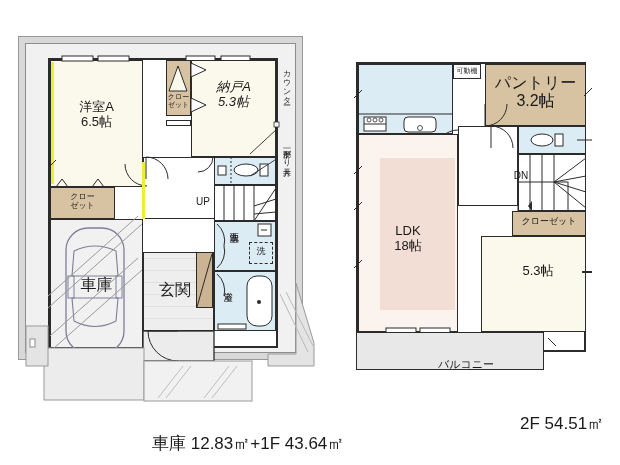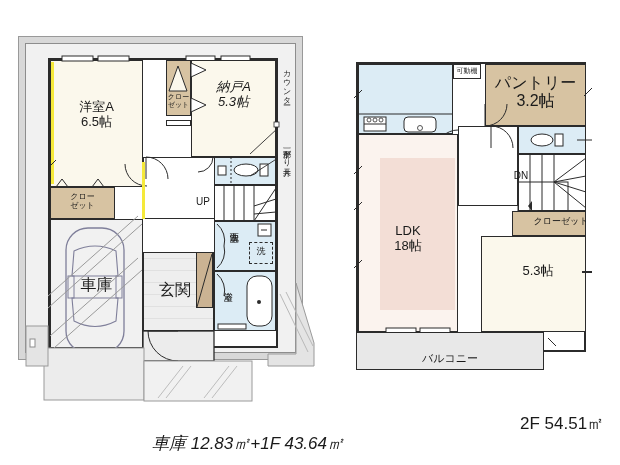--- a/index.html
+++ b/index.html
@@ -303,21 +303,21 @@
   <svg style="left:0;top:0;width:255px;height:330px;">
     <line x1="2" y1="116" x2="10" y2="108" stroke="#2b2b2b" stroke-width="1"></line>
     <line x1="2" y1="152" x2="10" y2="144" stroke="#2b2b2b" stroke-width="1"></line>
     <line x1="2" y1="210" x2="10" y2="202" stroke="#2b2b2b" stroke-width="1"></line>
 
     <rect x="34" y="270" width="30" height="5" fill="#fff" stroke="#2b2b2b" stroke-width="1"></rect>
     <rect x="68" y="270" width="30" height="5" fill="#fff" stroke="#2b2b2b" stroke-width="1"></rect>
   </svg>
 
   <div class="room f-tan2" style="left:160px;top:153px;width:74px;height:25px;"></div>
-  <div class="lbl t9" style="left:172px;top:158px;width:74px;">
+  <div class="lbl t9" style="left:160px;top:158px;width:74px;">
     <span>クローゼット</span>
   </div>
   <svg style="left:0;top:0;width:255px;height:330px;">
     <polyline points="168,178 175,190 182,178" fill="none" stroke="#2b2b2b" stroke-width="1"></polyline>
     <polyline points="208,178 215,190 222,178" fill="none" stroke="#2b2b2b" stroke-width="1"></polyline>
   </svg>
 
   <div class="room f-cream" style="left:129px;top:178px;width:105px;height:96px;"></div>
   <div class="lbl t13" style="left:138px;top:206px;width:96px;">
     <span class="a">5.3帖</span>
@@ -325,23 +325,23 @@
   <svg style="left:0;top:0;width:255px;height:330px;">
     <line x1="230" y1="214" x2="240" y2="214" stroke="#2b2b2b" stroke-width="2"></line>
     <line x1="2" y1="214" x2="2" y2="214" stroke="#2b2b2b" stroke-width="1"></line>
 
     <path d="M150,274 A22,22 0 0 1 172,296" fill="none" stroke="#2b2b2b" stroke-width="1"></path>
     <line x1="150" y1="274" x2="150" y2="296" stroke="#2b2b2b" stroke-width="1"></line>
     <line x1="196" y1="280" x2="204" y2="288" stroke="#2b2b2b" stroke-width="1"></line>
   </svg>
 
   <div class="room f-grey" style="left:4px;top:274px;width:188px;height:38px;"></div>
-  <div class="lbl t11" style="left:4px;top:294px;width:188px;">
+  <div class="lbl t11" style="left:4px;top:300px;width:188px;padding-left:16px;">
     <span>バルコニー</span>
   </div>
 </div>
 
-<div class="bot" style="left:152px;top:432px;font-style:italic;">
+<div class="bot" style="left:152px;top:432px;">
   <span>車庫 12.83㎡+1F 43.64㎡</span>
 </div>
 <div class="bot" style="left:520px;top:412px;">
   <span>2F  54.51㎡</span>
 </div>
 
 </body></html>

